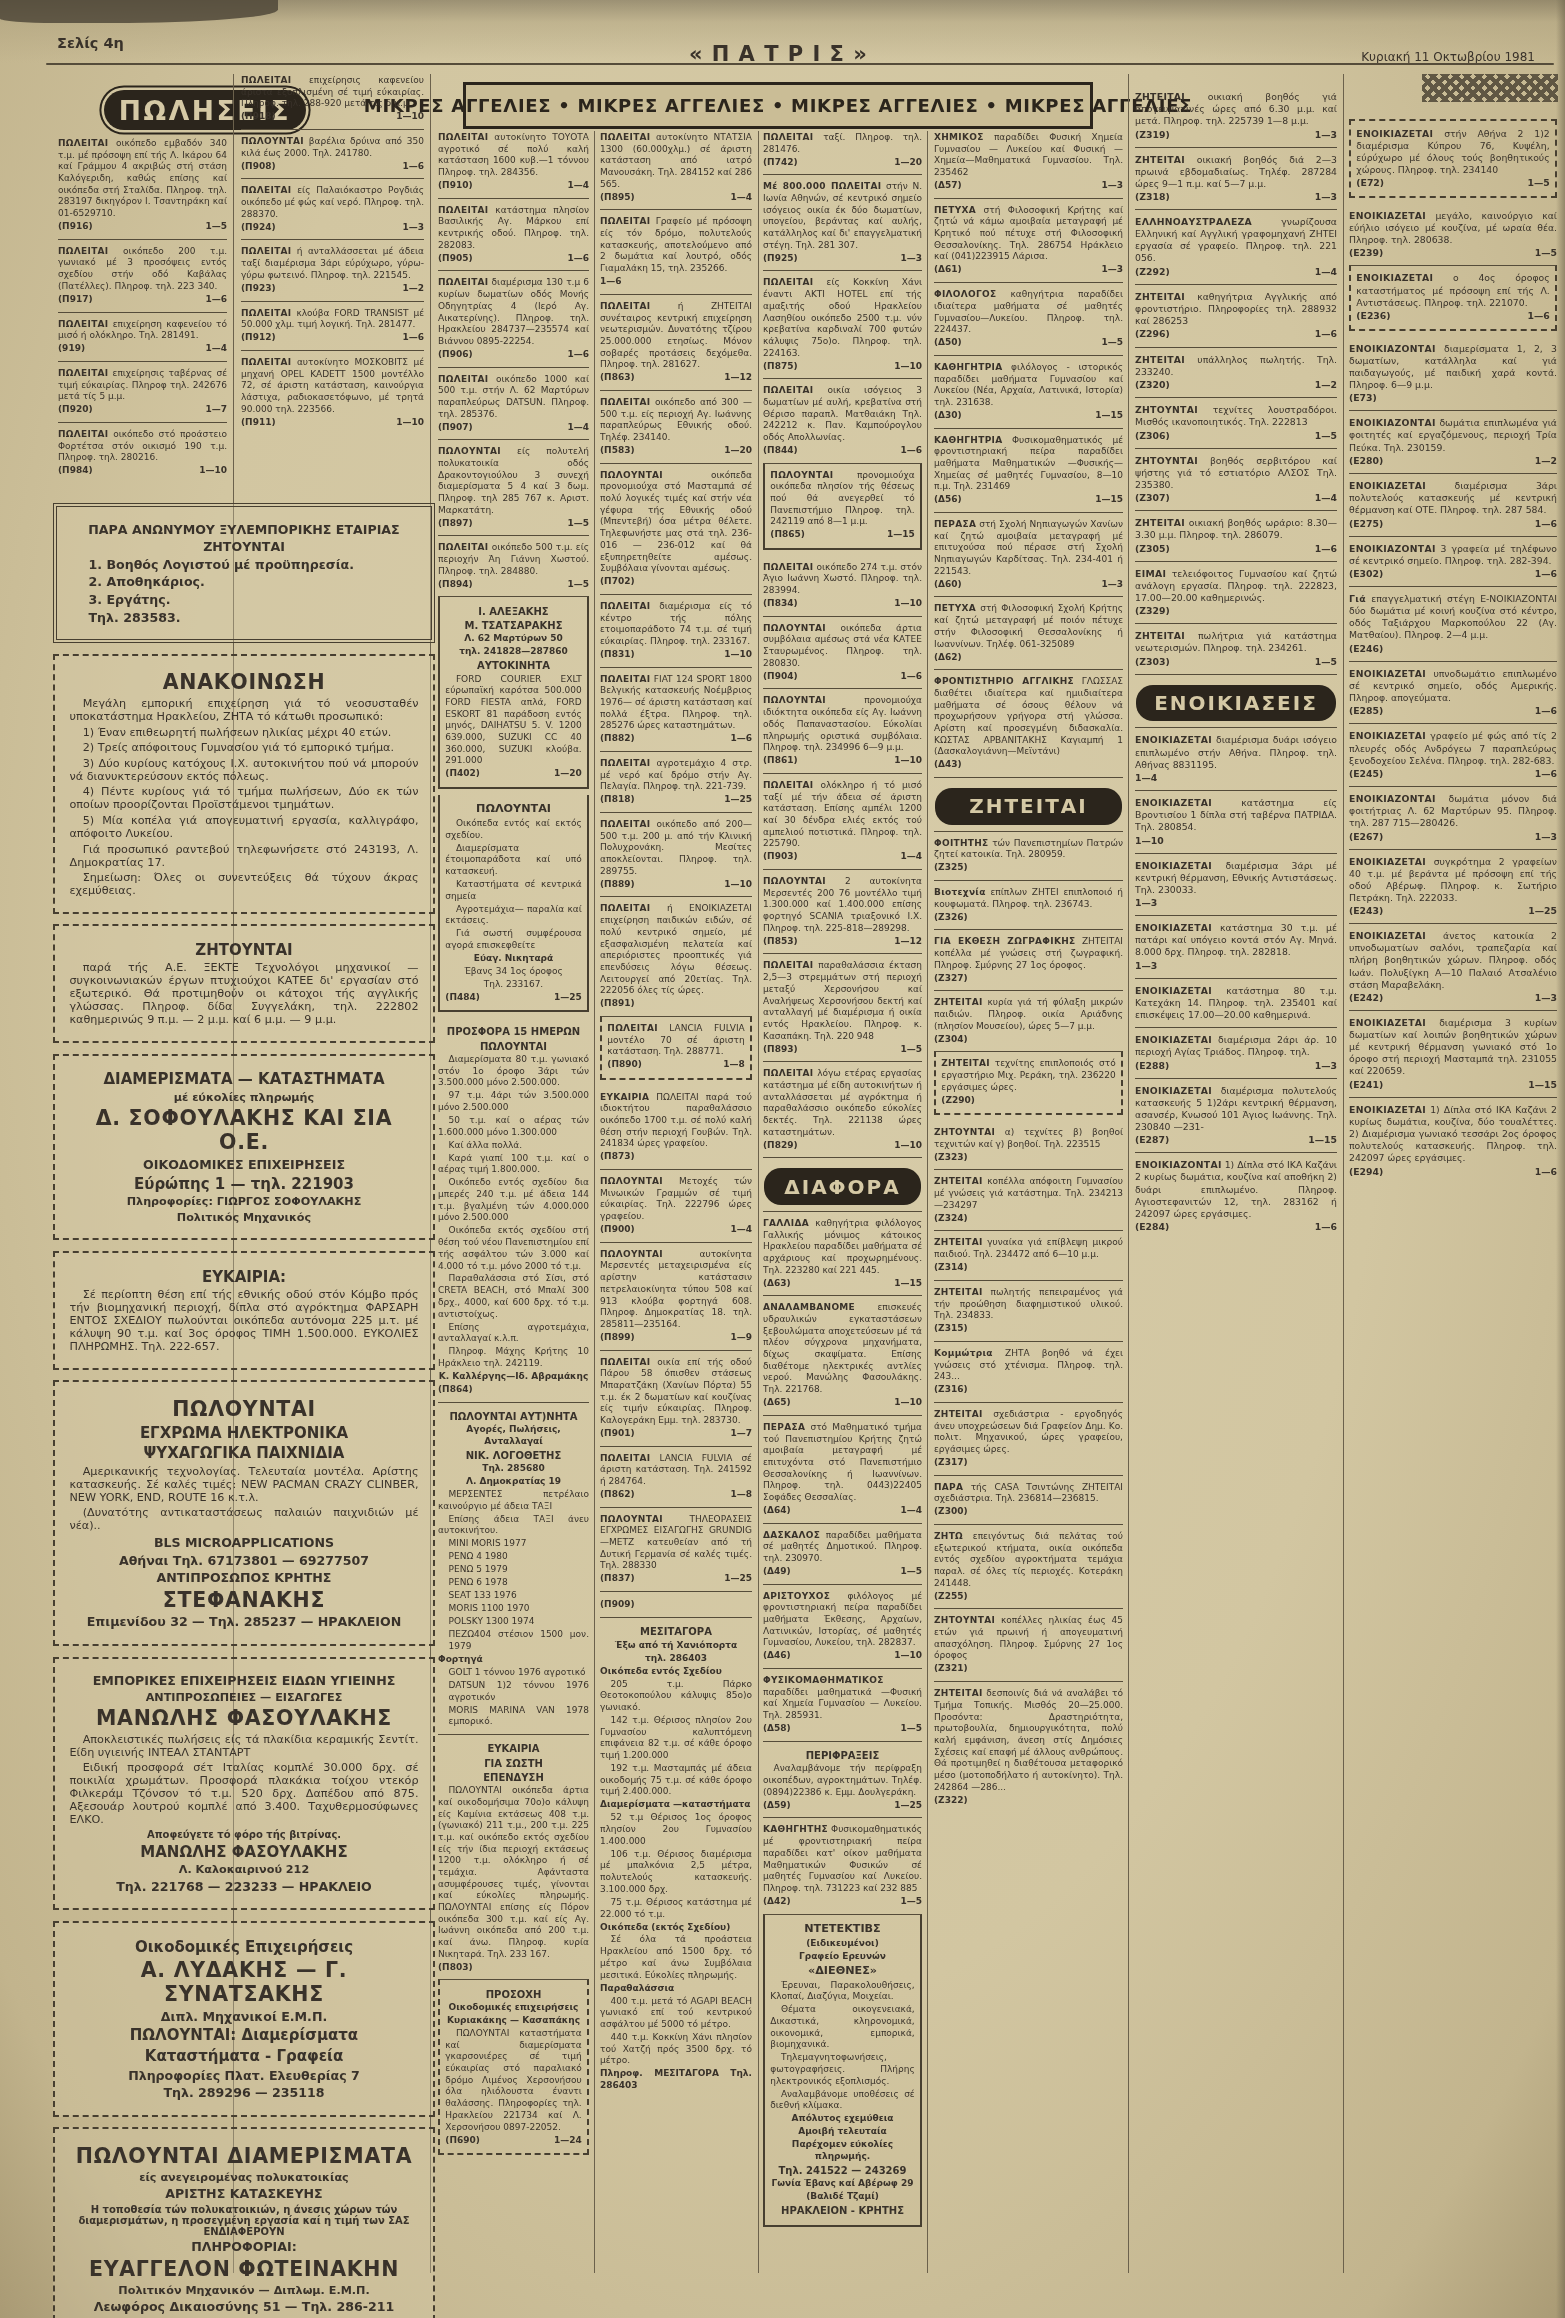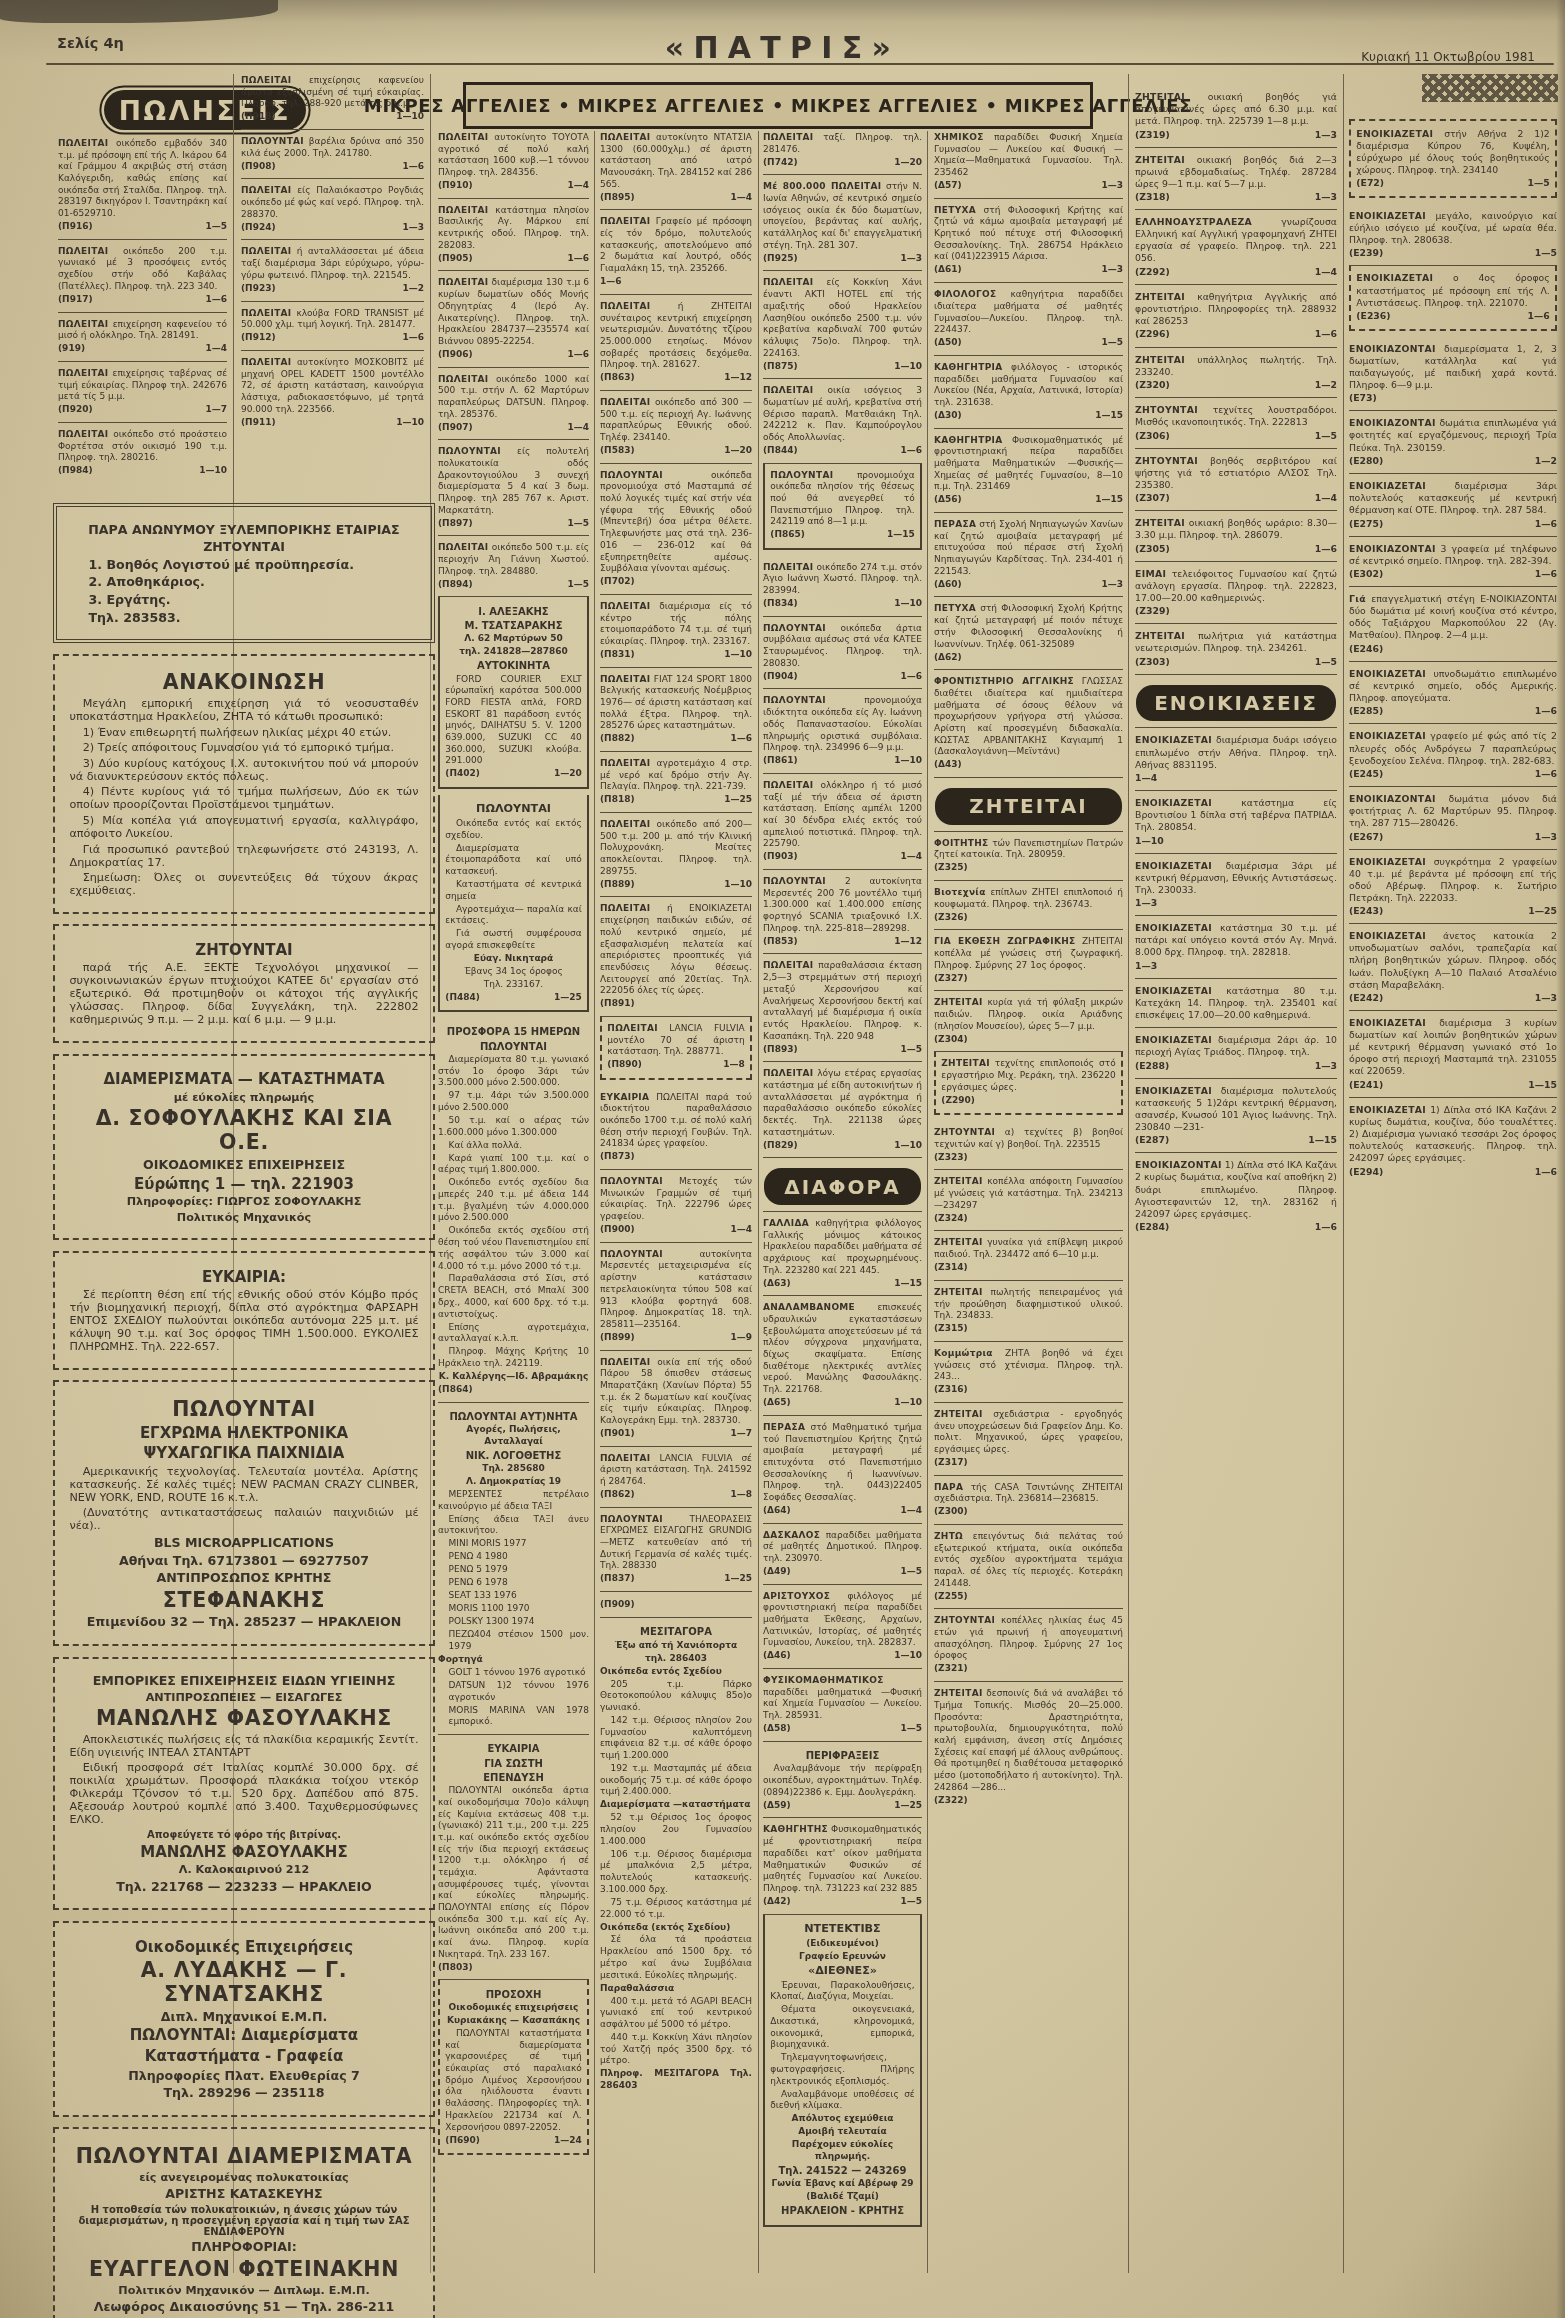--- a/index.html
+++ b/index.html
@@ -6,21 +6,21 @@
   .page{position:relative;width:1565px;height:2319px;overflow:hidden;
     background:radial-gradient(ellipse at 50% 40%, #d7cca9 0%, #d2c6a1 55%, #c2b48d 88%, #a99a74 100%);
     font-family:"DejaVu Sans", sans-serif;color:#39322a;}
   .topshade{position:absolute;left:0;top:0;width:100%;height:63px;
     background:linear-gradient(180deg,#6f654e 0%, #b0a37f 35%, rgba(210,198,161,0) 100%);opacity:.55;}
   .tornpatch{position:absolute;left:0;top:0;width:278px;height:22.5px;background:#4a4234;border-radius:0 0 60% 20%;opacity:.8;}
   .rightshade{position:absolute;right:0;top:0;width:9.3px;height:100%;background:linear-gradient(270deg,#6f654e,rgba(210,198,161,0));opacity:.6;}
 
   .pgheader{position:absolute;left:0;top:30px;width:100%;height:26.5px;}
   .pglabel{position:absolute;left:57px;top:5.3px;font-size:14.5px;font-weight:bold;}
-  .masthead{position:absolute;left:0;width:100%;text-align:center;top:0;font-size:30px;font-weight:bold;letter-spacing:9.3px;}
+  .masthead{position:absolute;left:0;width:100%;text-align:center;top:12px;font-size:21px;font-weight:bold;letter-spacing:9.3px;}
   .pgdate{position:absolute;right:30px;top:20px;font-size:12px;font-weight:normal;}
   .toprule{position:absolute;left:46px;top:63px;width:1508px;height:2px;background:#554c3a;border-radius:1.3px;}
 
   .vrule{position:absolute;top:74px;bottom:46px;width:1.3px;background:#6b614c;}
 
   .badge-pol{position:absolute;left:104px;top:90px;width:202px;height:40px;background:#2b251c;color:#d5c9a5;
     border-radius:22.5px;display:flex;align-items:center;justify-content:center;font-size:26.5px;font-weight:bold;
     letter-spacing:2.6px;box-shadow:0 0 0 2.6px #d2c6a1,0 0 0 4.6px #2b251c;}
   .banner{position:absolute;left:463px;top:82px;width:624px;height:41px;background:#cabd96;
     border:3.3px solid #2b251c;box-shadow:0 0 0 1.3px #cabd96 inset;display:flex;align-items:center;justify-content:center;}

